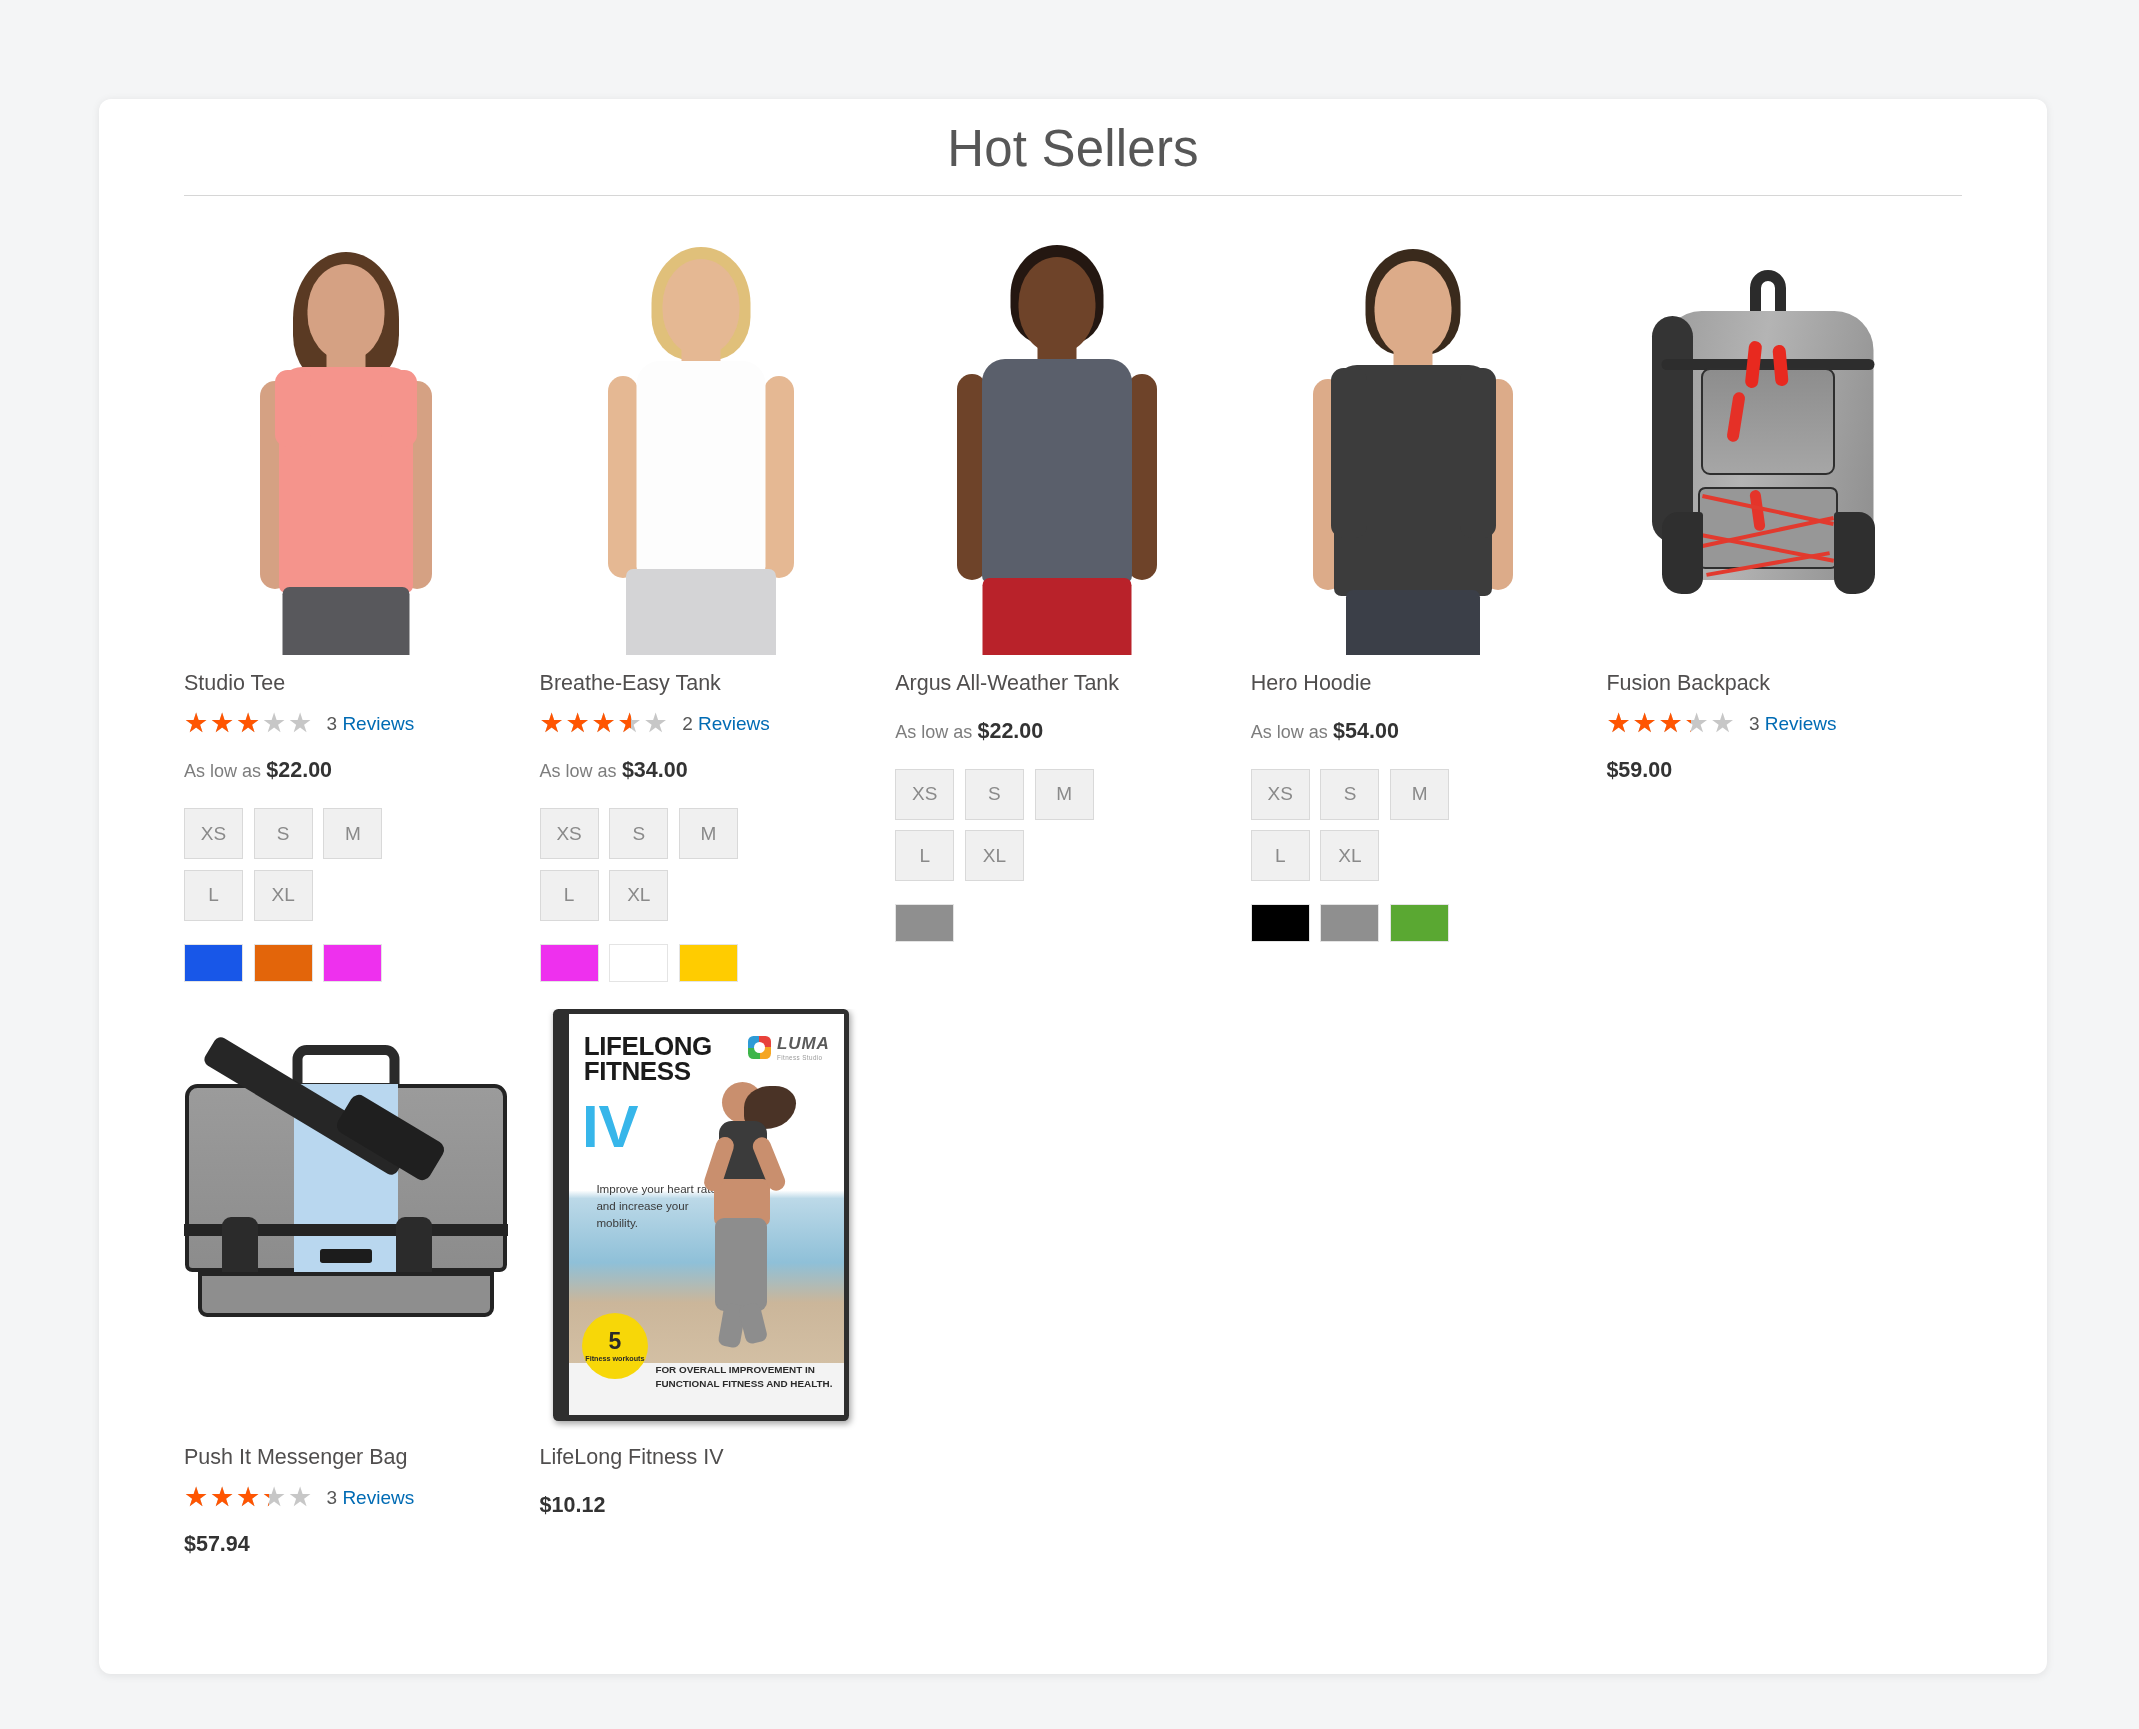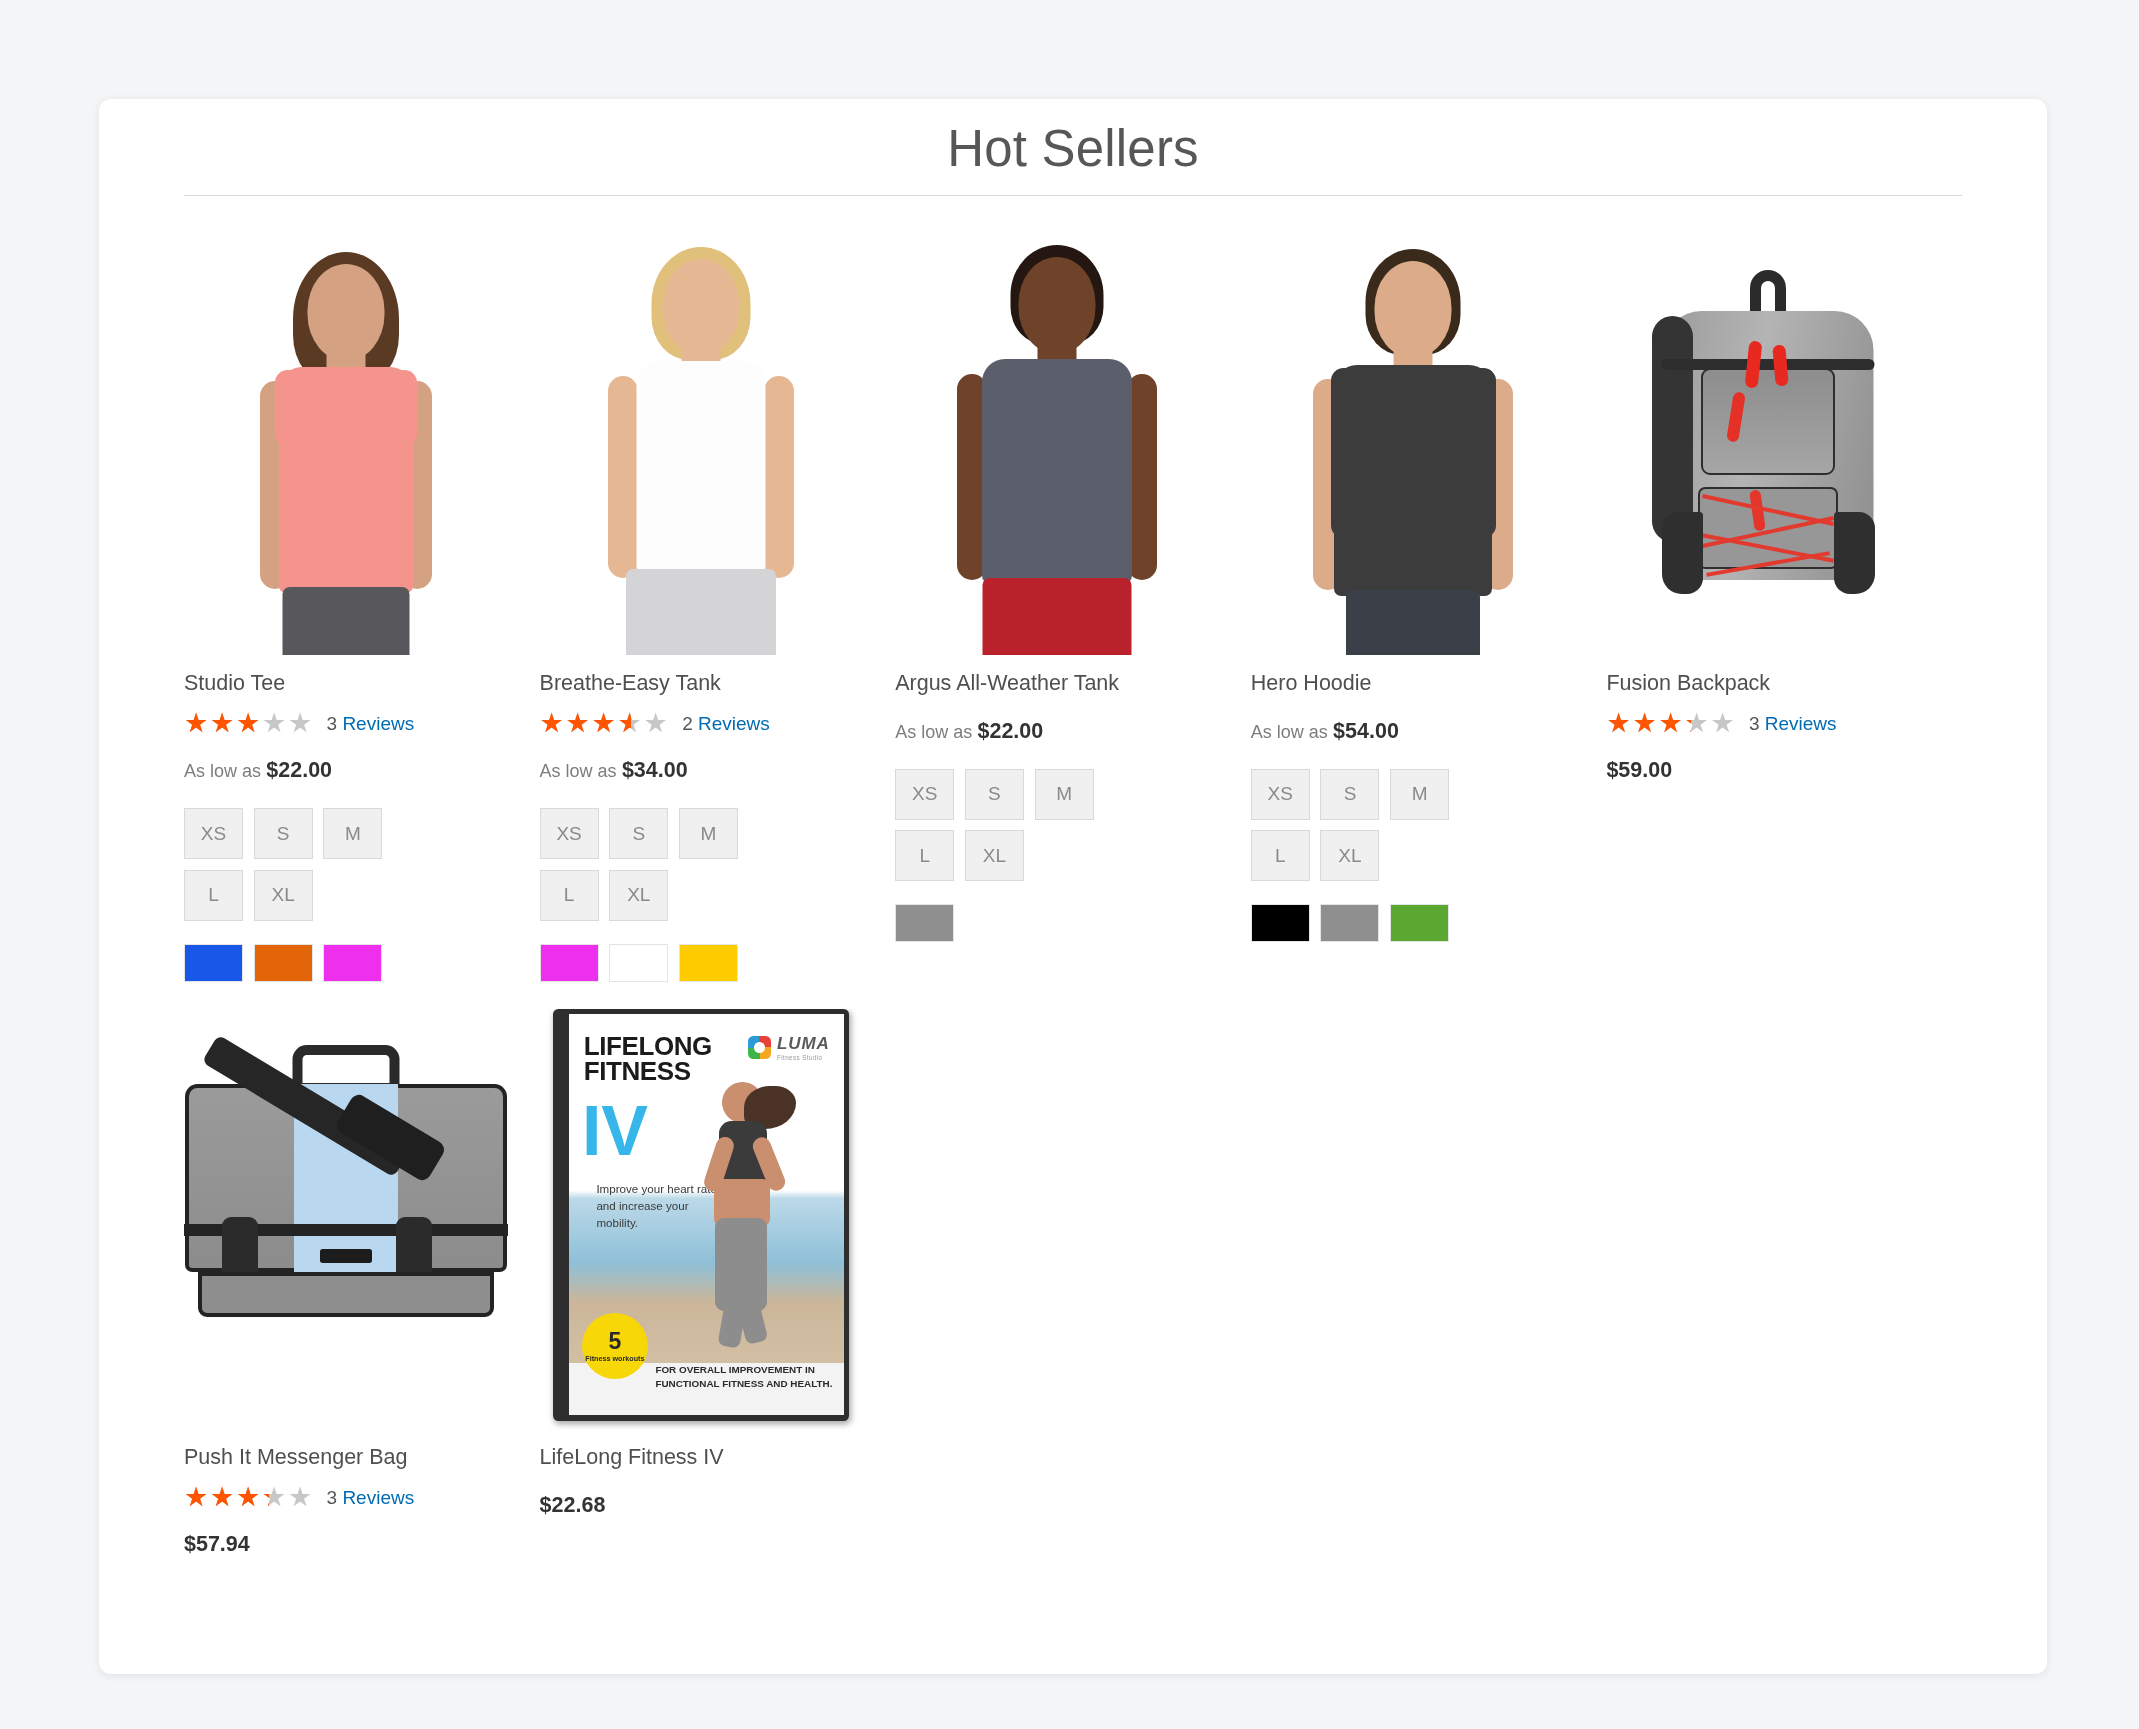--- a/index.html
+++ b/index.html
@@ -203,21 +203,21 @@
     background: linear-gradient(180deg,#ffffff 0%,#ffffff 44%,#bcd9e8 46%,#8fc0d8 62%,#cbb69a 72%,#d9c7ac 100%);
     position: relative; overflow: hidden;
   }
   .dvd-title {
     position: absolute; left: 14.3px; top: 19.7px;
     font-size: 26px; font-weight: bold; color: #1b1b1b;
     line-height: 0.96; letter-spacing: -0.4px;
   }
   .dvd-numeral {
     position: absolute; left: 12.5px; top: 86px;
-    font-size: 70px; font-weight: bold; color: #37b6ea; line-height: 0.9;
+    font-size: 60px; font-weight: bold; color: #37b6ea; line-height: 0.9;
   }
   .dvd-tagline {
     position: absolute; left: 27px; top: 167px;
     font-size: 11.6px; color: #3a3a3a; line-height: 1.45; width: 134px;
   }
   .dvd-brand {
     position: absolute; right: 14.3px; top: 19.7px;
     display: flex; align-items: center; gap: 6.3px;
   }
   .dvd-brand-mark {
@@ -522,18 +522,18 @@
         <div class="b-txt">Fitness workouts</div>
       </div>
       <div class="dvd-strip">
         <span>FOR OVERALL IMPROVEMENT IN FUNCTIONAL FITNESS AND HEALTH.</span>
       </div>
     </div>
   </div>
              </div>
            </div>
         <div class="product-name">LifeLong Fitness IV</div>
-        <div class="price-row"><span class="price-value">$22.68</span></div>
+        <div class="price-row"><span class="price-value">$10.12</span></div>
       </div>
     </div>
 
 </div>
 
 
 </body></html>

